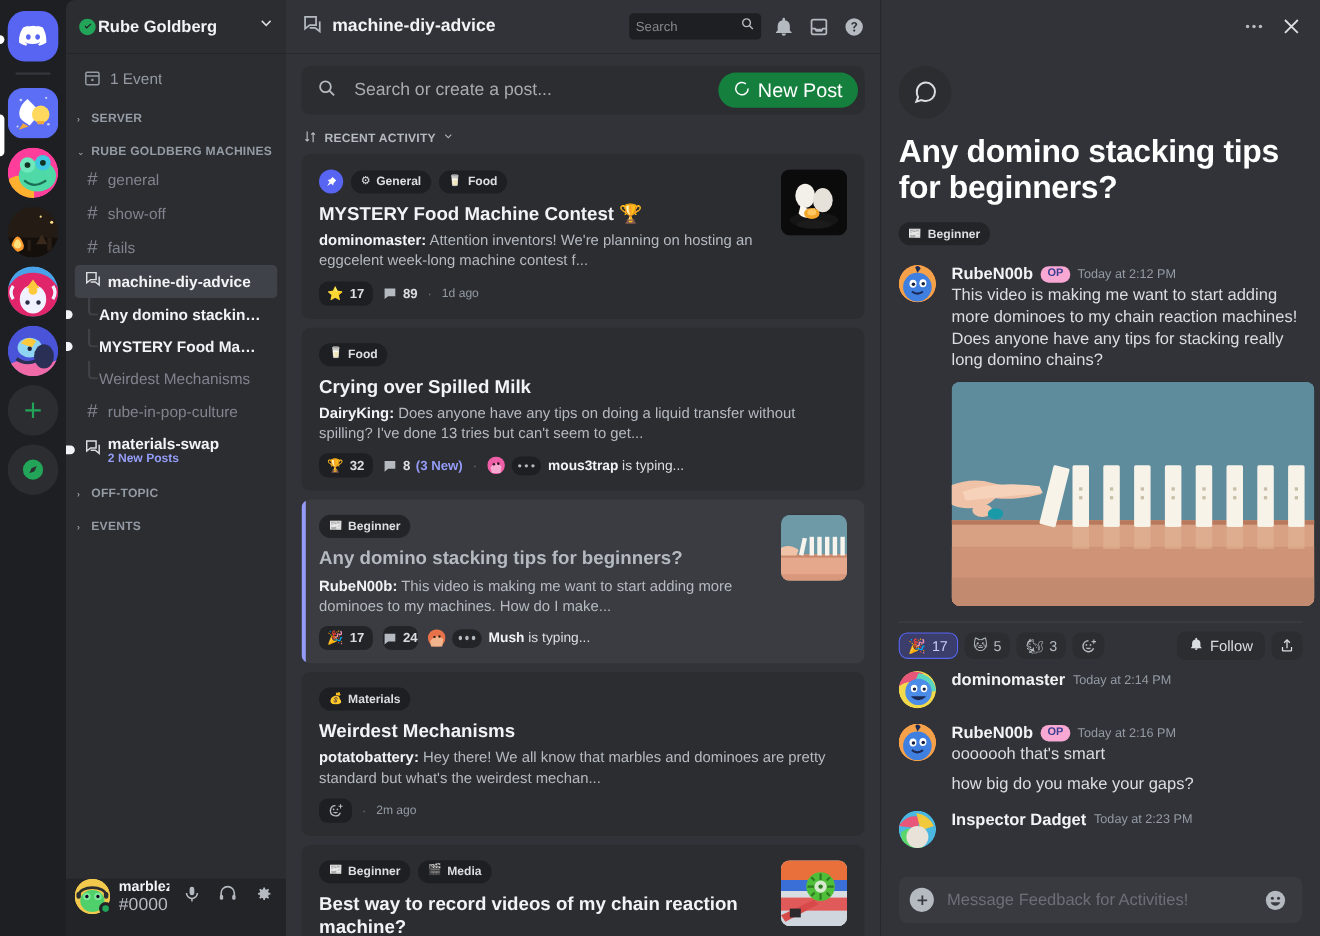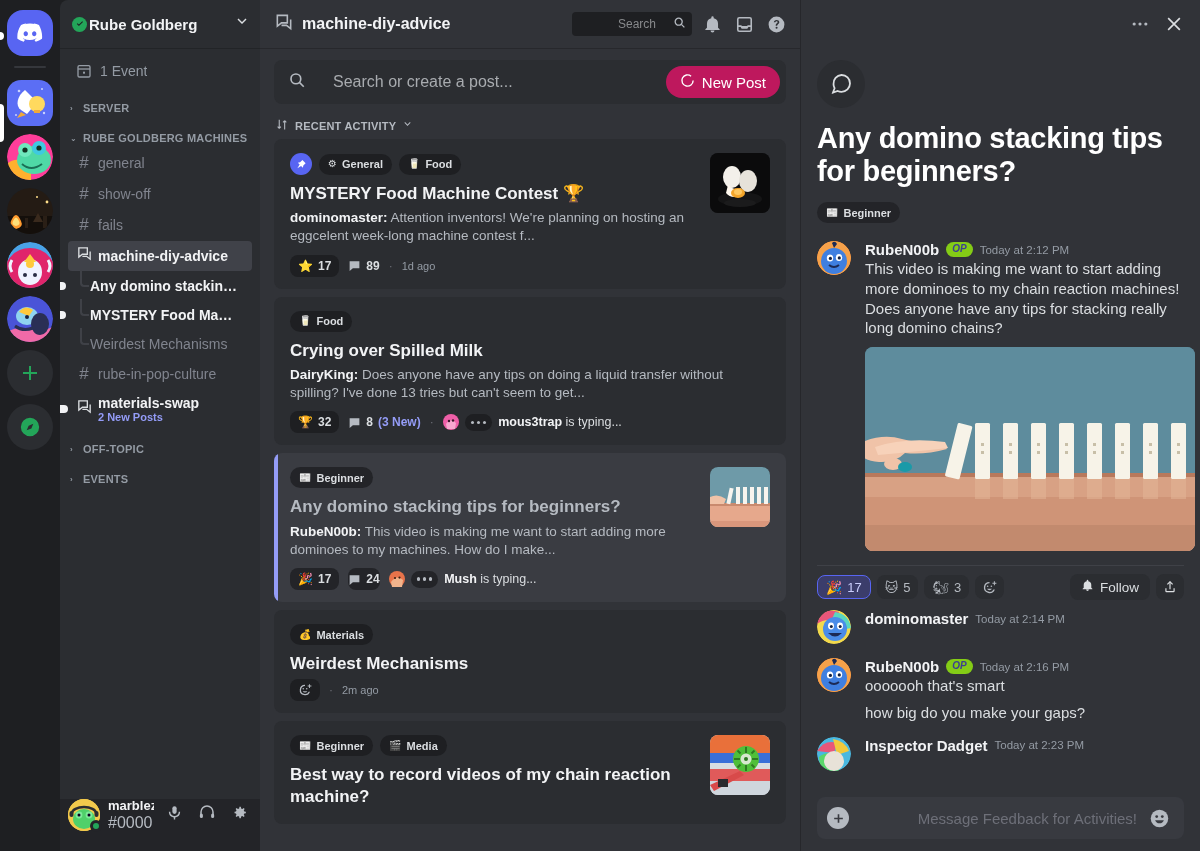--- a/index.html
+++ b/index.html
@@ -131,33 +131,33 @@
   .topbar {
     height: 48px; flex: 0 0 48px; display: flex; align-items: center;
     padding: 0 12px 0 14px; gap: 8px; box-shadow: 0 1px 0 rgba(0,0,0,0.2);
     position: relative; z-index: 3;
   }
   .topbar .chtitle { color: #f2f3f5; font-size: 16px; font-weight: bold; flex: 1 1 auto; }
   .searchbox {
     width: 120px; height: 24px; background: #1e1f22; border-radius: 4px;
     display: flex; align-items: center; padding: 0 6px; gap: 4px; cursor: text;
   }
-  .searchbox .ph { color: #87898c; font-size: 12px; flex: 1 1 auto; margin-left: 40px; }
+  .searchbox .ph { color: #87898c; font-size: 12px; flex: 1 1 auto; }
   .tb-icon { width: 24px; height: 24px; display: flex; align-items: center; justify-content: center; color: #b5bac1; cursor: pointer; }
 
   .forum-body { flex: 1 1 auto; overflow: hidden; padding: 0 14px; display: flex; flex-direction: column; }
   .create-bar {
     height: 44px; flex: 0 0 44px; margin-top: 12px;
     background: #2b2d31; border-radius: 8px;
-    display: flex; align-items: center; padding: 0 6px 0 14px; gap: 27px;
+    display: flex; align-items: center; padding: 0 6px 0 14px; gap: 16px;
   }
   .create-bar .ph { flex: 1 1 auto; color: #a8abaf; font-size: 16px; }
   .newpost-btn {
-    height: 32px; background: #be185d; color: #fff; border: none;
-    border-radius: 16px; padding: 0 14px; font-size: 15px; font-weight: 500;
+    height: 32px; background: #15803d; color: #fff; border: none;
+    border-radius: 16px; padding: 0 14px; font-size: 18px; font-weight: 500;
     display: flex; align-items: center; gap: 7px; cursor: pointer;
     font-family: inherit;
   }
   .sortbar {
     display: flex; align-items: center; gap: 6px;
     color: #b5bac1; font-size: 11px; font-weight: bold; letter-spacing: .02em;
     padding: 14px 2px 6px; cursor: pointer;
   }
   .cards { flex: 1 1 auto; overflow: hidden; display: flex; flex-direction: column; gap: 8px; }
 
@@ -241,22 +241,22 @@
     color: #fff; font-size: 29px; font-weight: bold; line-height: 1.13;
     margin-bottom: 14px; letter-spacing: -0.3px;
   }
   .thread-tags { margin-bottom: 18px; }
   .msg { display: flex; gap: 14px; margin-bottom: 14px; }
   .msg-av { width: 34px; height: 34px; border-radius: 50%; flex: 0 0 34px; overflow: hidden; }
   .msg-body { flex: 1 1 auto; min-width: 0; }
   .msg-head { display: flex; align-items: center; gap: 7px; margin-bottom: 1px; }
   .msg-name { color: #f2f3f5; font-size: 15px; font-weight: bold; }
   .op-badge {
-    background: #84cc16; color: #3c3f91; font-size: 10px; font-weight: bold;
-    border-radius: 9px; padding: 1px 6px 2px; line-height: 1.2; font-style: italic;
+    background: #f9a8d4; color: #3c3f91; font-size: 10px; font-weight: bold;
+    border-radius: 9px; padding: 1px 6px 2px; line-height: 1.2;
   }
   .msg-time { color: #949ba4; font-size: 11.5px; }
   .msg-text { color: #dbdee1; font-size: 15px; line-height: 1.32; }
   .msg-text + .msg-text { margin-top: 7px; }
   .msg-img {
     width: 330px; height: 204px; border-radius: 8px; overflow: hidden;
     margin-top: 9px; background: #1e1f22;
   }
   .msg-img svg { display: block; width: 100%; height: 100%; }
   .react-row {
@@ -281,21 +281,21 @@
     display: inline-flex; align-items: center; justify-content: center;
     color: #dbdee1; cursor: pointer;
   }
   .composer-wrap {
     position: absolute; left: 0; right: 0; bottom: 0; padding: 0 16px 12px;
     background: linear-gradient(to bottom, rgba(49,51,56,0) 0%, #313338 26%);
     padding-top: 14px;
   }
   .composer {
     height: 42px; background: #383a40; border-radius: 8px;
-    display: flex; align-items: center; gap: 12px; padding: 0 14px 0 10px; text-align: right;
+    display: flex; align-items: center; gap: 12px; padding: 0 14px 0 10px;
   }
   .plus-btn {
     width: 22px; height: 22px; border-radius: 50%; background: #b5bac1;
     display: flex; align-items: center; justify-content: center;
     color: #383a40; font-size: 17px; line-height: 0; cursor: pointer; flex: 0 0 22px;
   }
   .composer .ph { flex: 1 1 auto; color: #6d6f78; font-size: 15px; }
   .emoji-btn { cursor: pointer; display: flex; }
   .clip { overflow: hidden; }
 </style>
@@ -776,20 +776,24 @@
         <div class="card">
           <div class="card-inner">
             <div class="card-main">
               <div class="tagrow">
                 <span class="tag">
                   <span class="tico">💰</span>
                   <span>Materials</span>
                 </span>
               </div>
               <div class="card-title">Weirdest Mechanisms</div>
+              <div class="card-prev">
+                <span class="au">potatobattery:</span>
+                <span>Hey there! We all know that marbles and dominoes are pretty standard but what's the weirdest mechan...</span>
+              </div>
               <div class="metarow">
                 <span class="chip">
                   <svg width="14" height="14" viewBox="0 0 24 24" fill="#b5bac1">
                       <path d="M12 3a9 9 0 1 0 8.5 12h-2.2A6.9 6.9 0 1 1 12 5.1V3Z"></path>
                       <circle cx="9" cy="10" r="1.3"></circle>
                       <circle cx="15" cy="10" r="1.3"></circle>
                       <path d="M8 14a4.6 4.6 0 0 0 8 0H8Z"></path>
                       <path d="M19 2h1.6v2.4H23V6h-2.4v2.4H19V6h-2.4V4.4H19V2Z"></path>
                     </svg>
                 </span>

